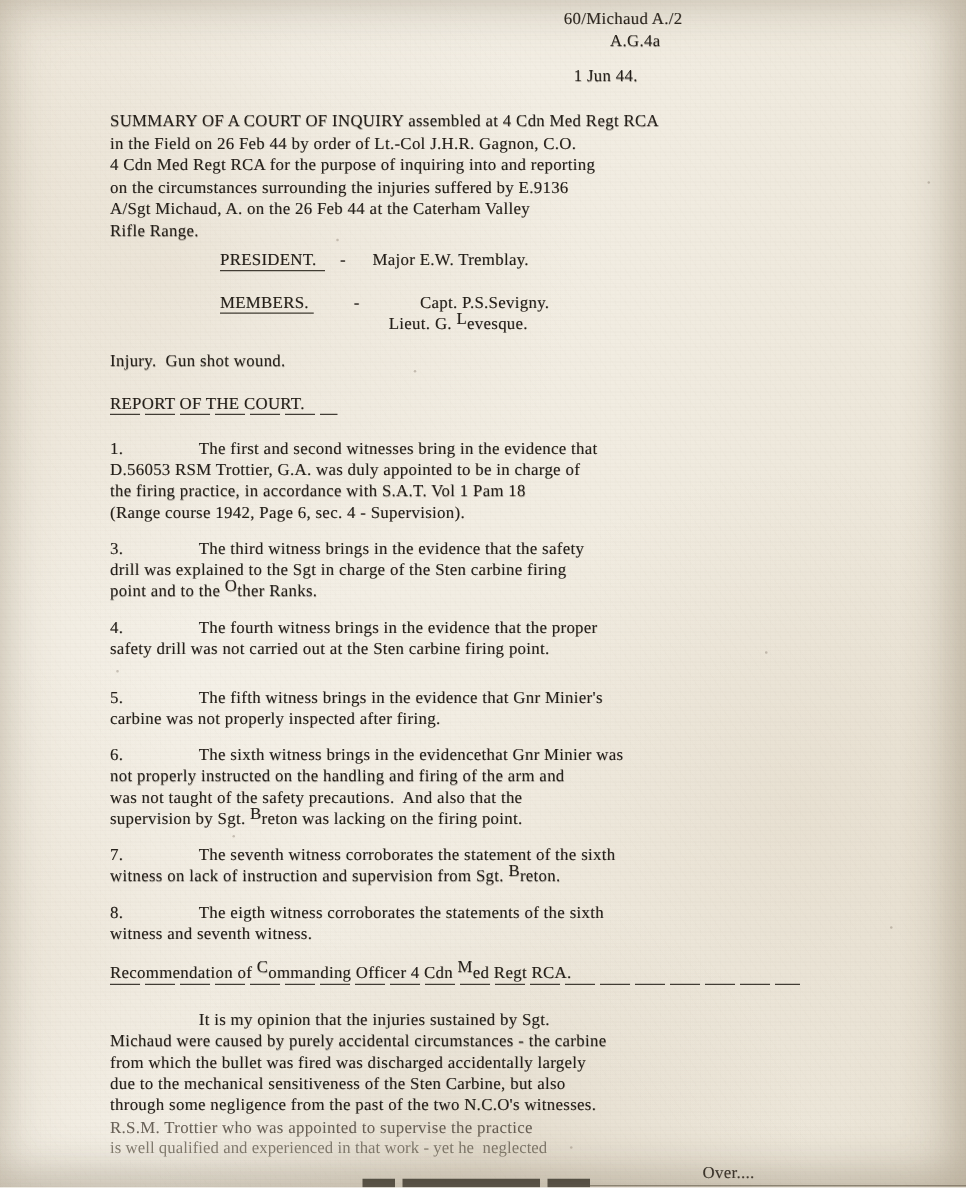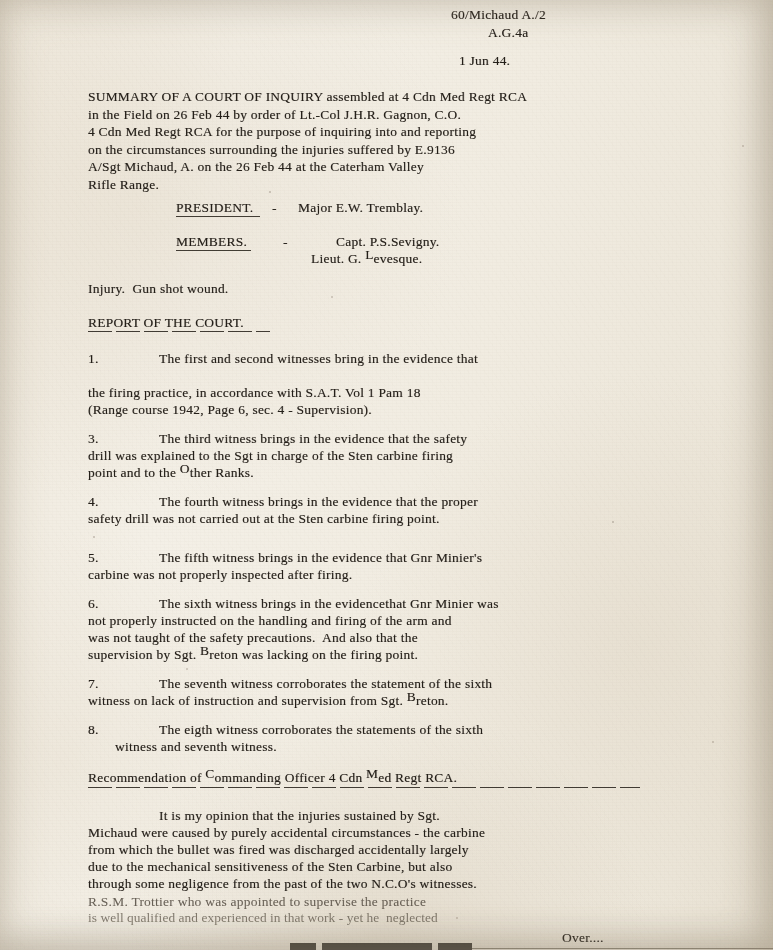--- a/index.html
+++ b/index.html
@@ -140,20 +140,21 @@
   <div class="typed" style="left:311px; top:233px;margin-left:25px;">Capt. P.S.Sevigny.</div>
   <div class="typed" style="left:311px; top:250px;">Lieut. G. <sup class="raised">L</sup><span>evesque.</span></div>
 
   <div class="typed" style="left:88px; top:280px;">Injury.  Gun shot wound.</div>
 
   <div class="typed" style="left:88px; top:314px;">REPORT OF THE COURT.</div>
   <div class="uline broken" style="left:88px; top:331px; width:182px;"></div>
 
   <div class="typed" style="left:88px; top:350px;">1.</div>
   <div class="typed" style="left:159px; top:350px;">The first and second witnesses bring in the evidence that</div>
+  <div class="typed" style="left:88px; top:367px;">D.56053 RSM Trottier, G.A. was duly appointed to be in charge of</div>
   <div class="typed" style="left:88px; top:384px;">the firing practice, in accordance with S.A.T. Vol 1 Pam 18</div>
   <div class="typed" style="left:88px; top:401px;">(Range course 1942, Page 6, sec. 4 - Supervision).</div>
 
   <div class="typed" style="left:88px; top:430px;">3.</div>
   <div class="typed" style="left:159px; top:430px;">The third witness brings in the evidence that the safety</div>
   <div class="typed" style="left:88px; top:447px;">drill was explained to the Sgt in charge of the Sten carbine firing</div>
   <div class="typed" style="left:88px; top:464px;">point and to the <sup class="raised">O</sup>ther Ranks.</div>
 
   <div class="typed" style="left:88px; top:493px;">4.</div>
   <div class="typed" style="left:159px; top:493px;">The fourth witness brings in the evidence that the proper</div>
@@ -168,21 +169,21 @@
   <div class="typed" style="left:159px; top:595px;">The sixth witness brings in the evidencethat Gnr Minier was</div>
   <div class="typed" style="left:88px; top:629px;">was not taught of the safety precautions.  And also that the</div>
   <div class="typed" style="left:88px; top:646px;">supervision by Sgt. <sup class="raised">B</sup>reton was lacking on the firing point.</div>
 
   <div class="typed" style="left:88px; top:675px;">7.</div>
   <div class="typed" style="left:159px; top:675px;">The seventh witness corroborates the statement of the sixth</div>
   <div class="typed" style="left:88px; top:692px;">witness on lack of instruction and supervision from Sgt. <sup class="raised">B</sup>reton.</div>
 
   <div class="typed" style="left:88px; top:721px;">8.</div>
   <div class="typed" style="left:159px; top:721px;">The eigth witness corroborates the statements of the sixth</div>
-  <div class="typed" style="left:88px; top:738px;margin-left:27px;">witness and seventh witness.</div>
+  <div class="typed" style="left:88px; top:738px;">witness and seventh witness.</div>
 
   <div class="typed" style="left:88px; top:769px;"><span>Recommendation of </span><sup class="raised">C</sup><span>ommanding Officer 4 Cdn </span><sup class="raised">M</sup><span>ed Regt RCA.</span></div>
   <div class="uline broken" style="left:88px; top:787px; width:552px;"></div>
 
   <div class="typed" style="left:159px; top:807px;">It is my opinion that the injuries sustained by Sgt.</div>
   <div class="typed" style="left:88px; top:824px;">Michaud were caused by purely accidental circumstances - the carbine</div>
   <div class="typed" style="left:88px; top:841px;">from which the bullet was fired was discharged accidentally largely</div>
   <div class="typed" style="left:88px; top:858px;">due to the mechanical sensitiveness of the Sten Carbine, but also</div>
   <div class="typed" style="left:88px; top:875px;">through some negligence from the past of the two N.C.O's witnesses.</div>
   <div class="typed faint" style="left:88px; top:893px;">R.S.M. Trottier who was appointed to supervise the practice</div>

